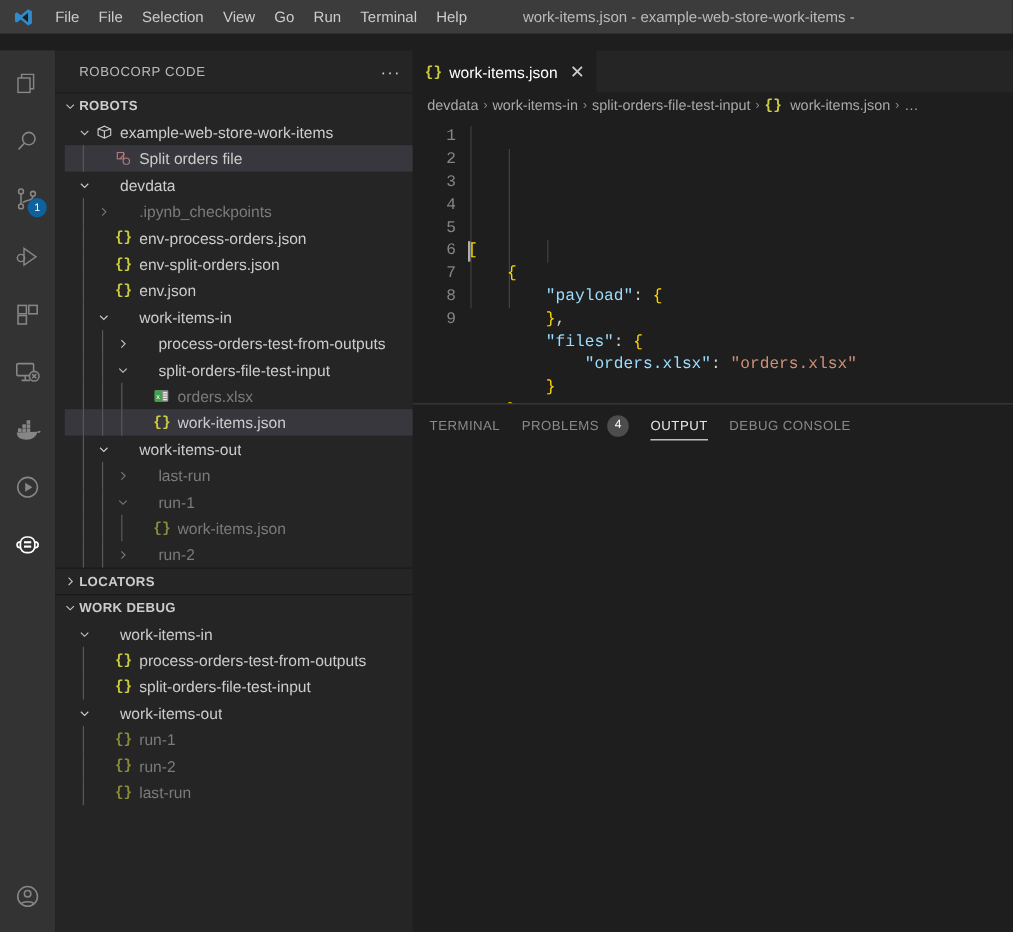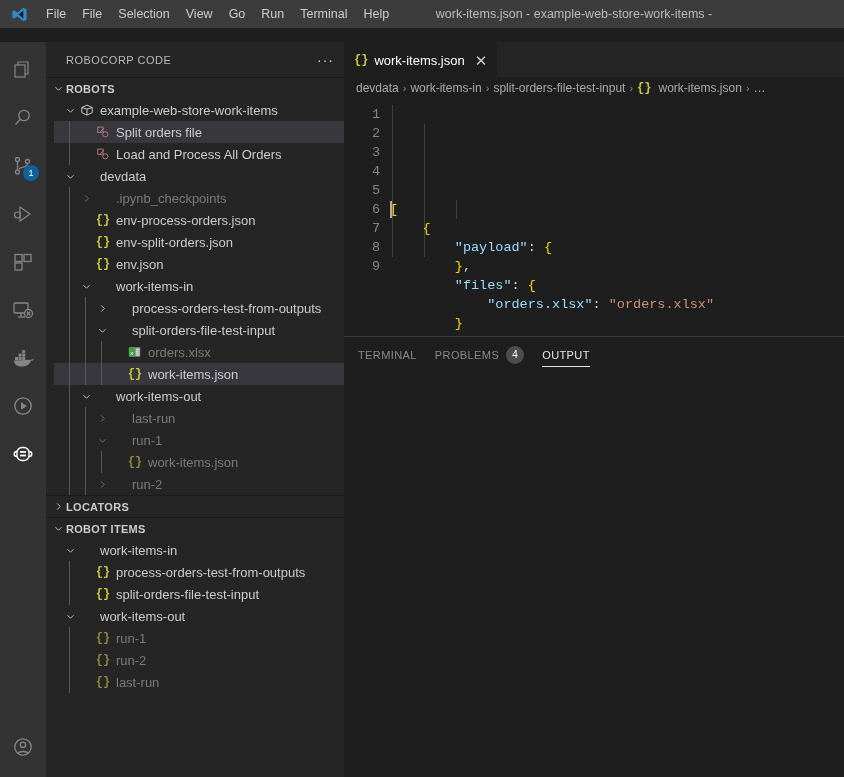--- a/index.html
+++ b/index.html
@@ -294,32 +294,20 @@
               <span class="twisty"></span>
               <span class="ico">
                 <svg width="14" height="14" viewBox="0 0 16 16" fill="none" stroke="#b07a7a" stroke-width="1.1">
                   <rect x="2" y="2.4" width="6" height="6"></rect>
                   <circle cx="10.6" cy="10.6" r="3"></circle>
                   <path d="M4.4 8.4 L9 3.6"></path>
                 </svg>
               </span>
               <span class="lbl">Split orders file</span>
             </div>
-            <div class="row" style="padding-left: 24px;">
-              <span class="indent-guide" style="left: 15px;"></span>
-              <span class="twisty"></span>
-              <span class="ico">
-                <svg width="14" height="14" viewBox="0 0 16 16" fill="none" stroke="#b07a7a" stroke-width="1.1">
-                  <rect x="2" y="2.4" width="6" height="6"></rect>
-                  <circle cx="10.6" cy="10.6" r="3"></circle>
-                  <path d="M4.4 8.4 L9 3.6"></path>
-                </svg>
-              </span>
-              <span class="lbl">Load and Process All Orders</span>
-            </div>
           </div>
           <div class="tree">
             <div class="row" style="padding-left: 8px;">
               <span class="twisty">
                 <svg width="11" height="11" viewBox="0 0 16 16" fill="none" stroke="currentColor" stroke-width="1.3">
                   <path d="M3.5 6 L8 10.5 L12.5 6"></path>
                 </svg>
               </span>
               <span class="ico"></span>
               <span class="lbl">devdata</span>
@@ -479,21 +467,21 @@
               </svg>
             </span>
             <span>LOCATORS</span>
           </div>
           <div class="section-header">
             <span class="twisty">
               <svg width="11" height="11" viewBox="0 0 16 16" fill="none" stroke="currentColor" stroke-width="1.3">
                 <path d="M3.5 6 L8 10.5 L12.5 6"></path>
               </svg>
             </span>
-            <span>ROBOT ITEMS</span>
+            <span>WORK DEBUG</span>
           </div>
           <div class="tree">
             <div class="row" style="padding-left: 8px;">
               <span class="twisty">
                 <svg width="11" height="11" viewBox="0 0 16 16" fill="none" stroke="currentColor" stroke-width="1.3">
                   <path d="M3.5 6 L8 10.5 L12.5 6"></path>
                 </svg>
               </span>
               <span class="ico"></span>
               <span class="lbl">work-items-in</span>
@@ -598,19 +586,22 @@
             <div class="panel-tab">
               <span>TERMINAL</span>
             </div>
             <div class="panel-tab">
               <span>PROBLEMS</span>
               <span class="count-badge">4</span>
             </div>
             <div class="panel-tab active">
               <span>OUTPUT</span>
             </div>
+            <div class="panel-tab">
+              <span>DEBUG CONSOLE</span>
+            </div>
           </div>
         <div class="panel-body"></div>
       </div>
 
     </div>
   </div>
 </div>
 
 </body></html>

